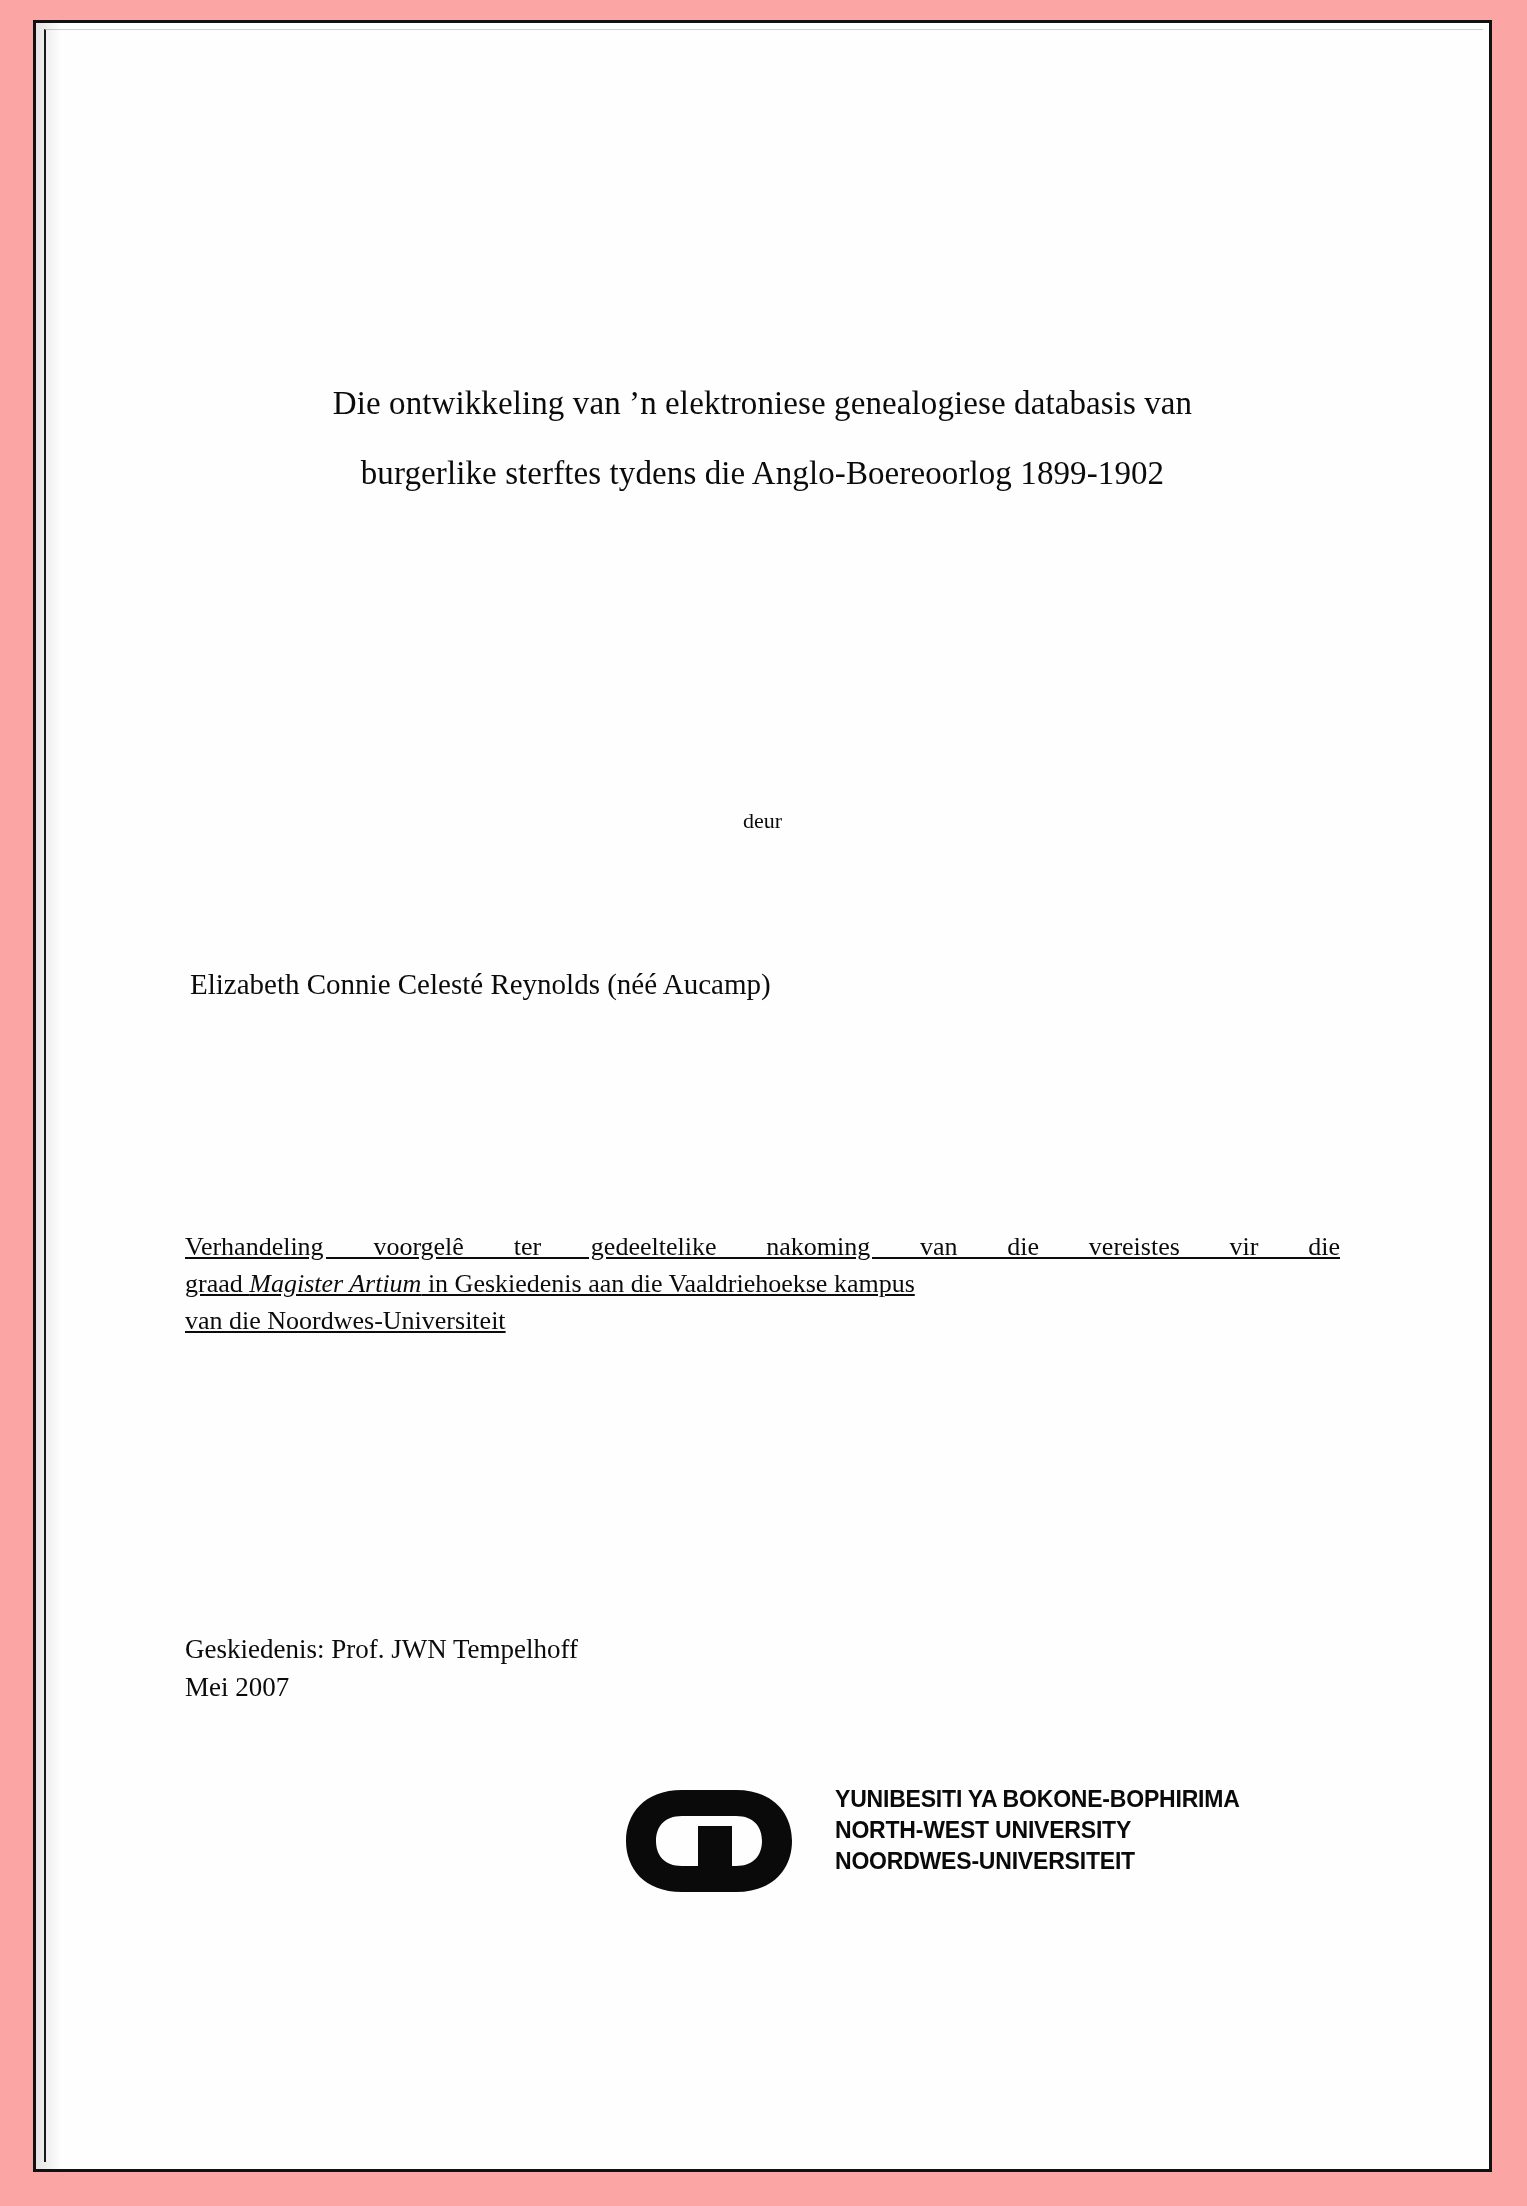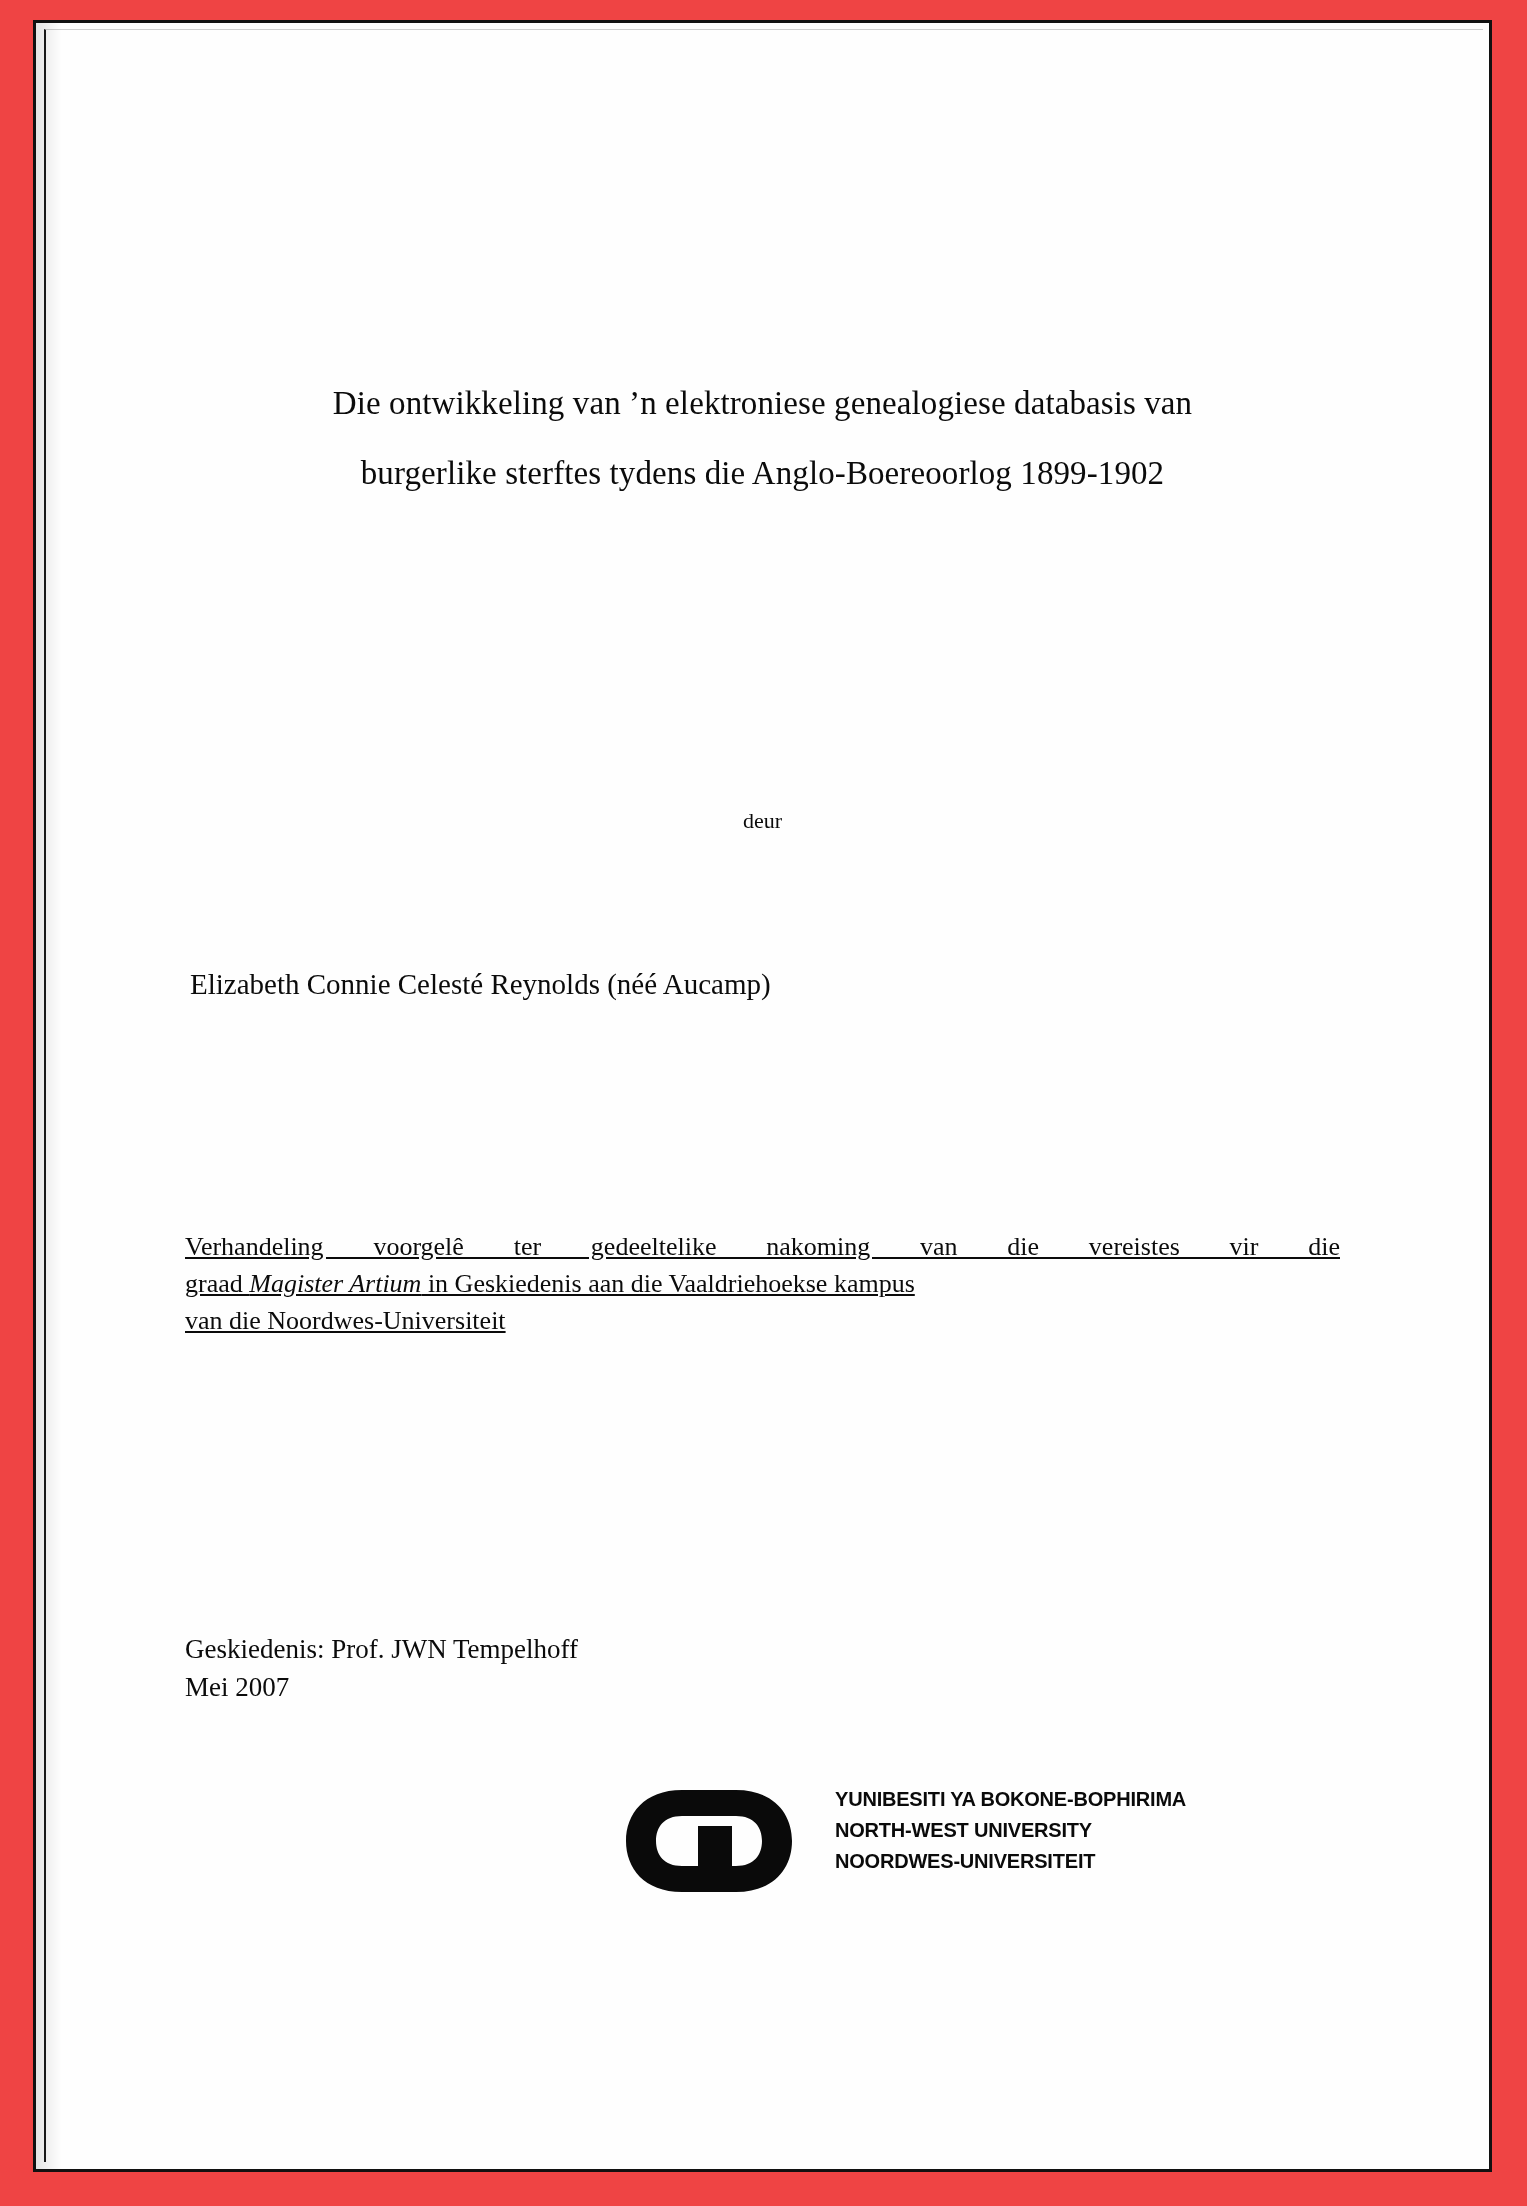--- a/index.html
+++ b/index.html
@@ -12,21 +12,21 @@
     height: 2206px;
     font-family: "Liberation Serif", serif;
     color: #0b0b0b;
     overflow: hidden;
   }
 
   .page {
     position: relative;
     width: 1527px;
     height: 2206px;
-    background: #ef4444;
+    background: #fca5a5;
   }
 
   
   .scan-frame {
     position: absolute;
     left: 33px;
     top: 20px;
     width: 1459px;
     height: 2152px;
     border: 3px solid #111;
@@ -124,21 +124,21 @@
     left: 160px;
     top: 2px;
     width: 200px;
     height: 118px;
   }
   .logo-text {
     position: absolute;
     left: 375px;
     top: 4px;
     font-family: "Liberation Sans", sans-serif;
-    font-size: 20px;
+    font-size: 23px;
     line-height: 31px;
     font-weight: 700;
     letter-spacing: -0.2px;
     color: #0a0a0a;
     white-space: nowrap;
   }
 
   
   .gutter-shadow {
     position: absolute;

